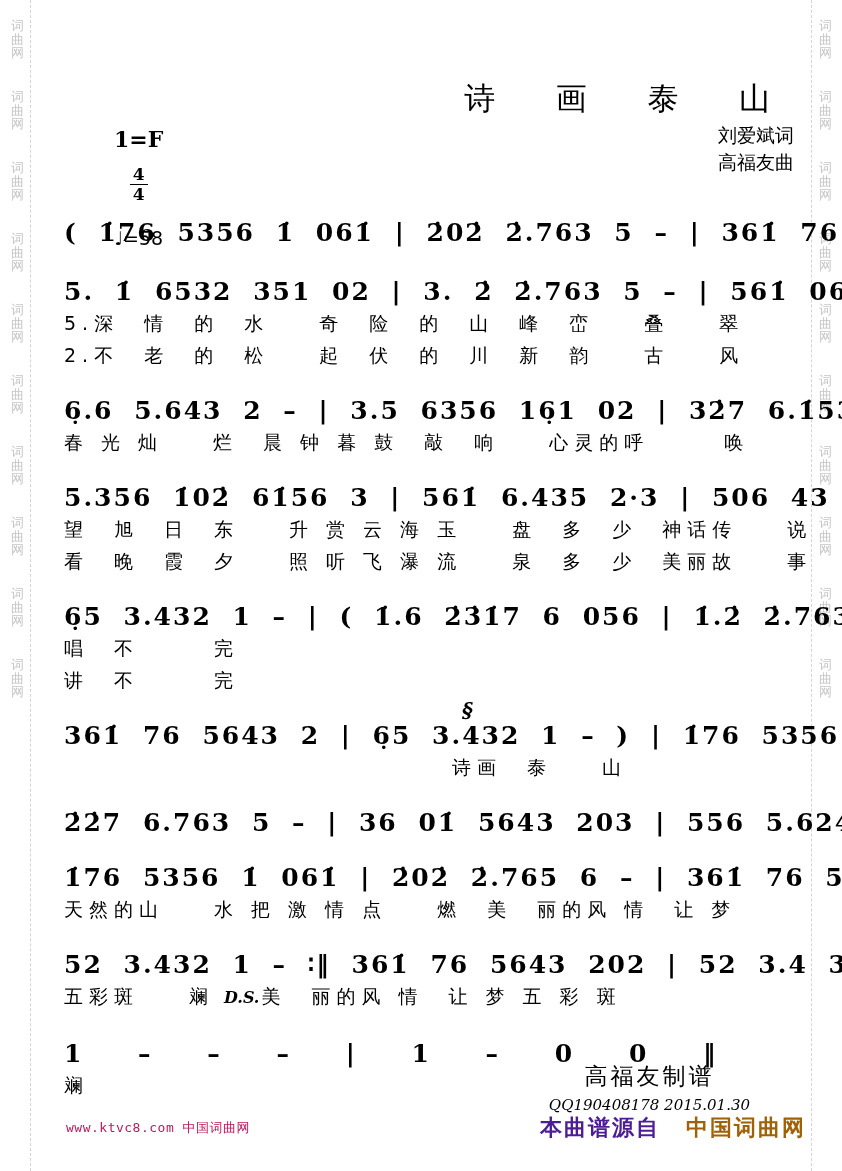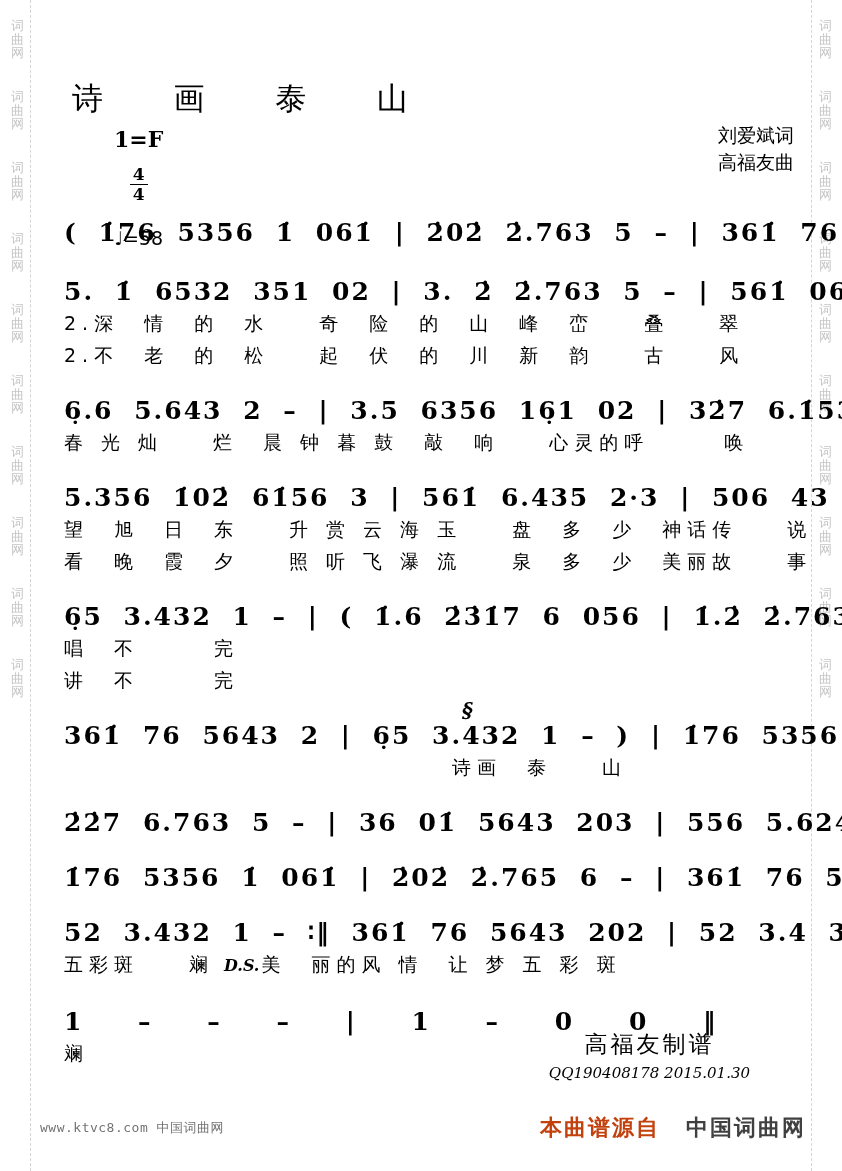--- a/index.html
+++ b/index.html
@@ -30,26 +30,26 @@
     border-left:1px dashed #d4d4d4;
   }
   .dash-left{left:30px;}
   .dash-right{right:30px;}
 
   
   .sheet{
     position:absolute;left:46px;right:46px;top:0;bottom:0;
   }
   .title{
-    text-align:left;
+    text-align:right;
     margin-top:78px;
     font-size:31px;
     letter-spacing:26px;
     text-indent:26px; 
-    font-family:Liberation Mono, monospace;
+    font-family:Liberation Sans, sans-serif;
   }
   .meta{
     position:relative;
     height:70px;
     margin-top:6px;
   }
   .keyblock{
     position:absolute;left:68px;top:0;
     font-family:"DejaVu Serif", serif;
     font-weight:bold;font-size:22px;
@@ -103,31 +103,31 @@
   }
   .credits{
     position:absolute;right:46px;top:22px;
     text-align:center;
   }
   .credits .c1{font-size:23px;letter-spacing:3px;}
   .credits .c2{font-family:"DejaVu Serif", serif;font-style:italic;font-size:15px;margin-top:4px;}
 
   
   .footer-left{
-    position:absolute;left:40px;bottom:34px;
+    position:absolute;left:66px;bottom:34px;
     font-family:"DejaVu Sans Mono", monospace;
-    font-size:13px;color:#737373;letter-spacing:0.5px;
+    font-size:13px;color:#be185d;letter-spacing:0.5px;
   }
   .footer-right{
     position:absolute;right:36px;bottom:28px;
     display:flex;align-items:center;gap:26px;
     font-weight:bold;font-size:22px;
   }
-  .src-black{color:#c2410c;letter-spacing:2px;}
-  .src-pink{color:#404040;letter-spacing:2px;}
+  .src-black{color:#4c1d95;letter-spacing:2px;}
+  .src-pink{color:#a16207;letter-spacing:2px;}
 </style>
 </head>
 <body>
 
 <div class="wm-strip wm-left">词曲网  词曲网  词曲网  词曲网  词曲网  词曲网  词曲网  词曲网  词曲网  词曲网</div>
 <div class="wm-dash dash-left"></div>
 <div class="wm-strip wm-right">词曲网  词曲网  词曲网  词曲网  词曲网  词曲网  词曲网  词曲网  词曲网  词曲网</div>
 <div class="wm-dash dash-right"></div>
 
 <div class="sheet">
@@ -152,21 +152,21 @@
   </div>
 
   <div class="score">
 
     <div class="system sys sys-intro">
       <div class="notes">( 1̇76 5356 1̇ 061̇ | 2̇02̇ 2̇.763 5 – | 361̇ 76 5643 2 | 52 3.432 1 – )</div>
     </div>
 
     <div class="system sys">
       <div class="notes">5. 1̇ 6532 351 02 | 3. 2̇ 2̇.763 5 – | 561̇ 065 1612 3</div>
-      <div class="lyr">2.深　情　的　水　　奇　险　的　山　峰　峦　　叠　　翠</div>
+      <div class="lyr">5.深　情　的　水　　奇　险　的　山　峰　峦　　叠　　翠</div>
       <div class="lyr">2.不　老　的　松　　起　伏　的　川　新　韵　　古　　风</div>
     </div>
 
     <div class="system sys">
       <div class="notes">6̣.6 5.643 2 – | 3.5 6356 16̣1 02 | 32̇7 6.1̇53 6 – |</div>
       <div class="lyr">春 光 灿　　烂　晨 钟 暮 鼓　敲　响　　心灵的呼　　　唤</div>
     </div>
 
     <div class="system sys">
       <div class="notes">5.356 1̇02̇ 61̇56 3 | 561̇ 6.435 2·3 | 506 43 2123 5 |</div>
@@ -185,20 +185,21 @@
       <div class="notes">361̇ 76 5643 2 | 6̣5 3.432 1 – ) | 1̇76 5356 1̇ 061̇ |</div>
       <div class="lyr lyr-indent">诗画　泰　　山</div>
     </div>
 
     <div class="system sys">
       <div class="notes">2̇2̇7 6.763 5 – | 36 01̇ 5643 203 | 556 5.624 3 – |</div>
     </div>
 
     <div class="system sys">
       <div class="notes">1̇76 5356 1̇ 061̇ | 2̇02̇ 2̇.765 6 – | 361̇ 76 5643 202 |</div>
+      <div class="lyr">天然的山　　水 把 激 情 点　　燃　美　丽的风 情　让 梦</div>
     </div>
 
     <div class="system sys">
       <div class="notes">52 3.432 1 – ∶‖ 361̇ 76 5643 202 | 52 3.4 32∨ |</div>
       <div class="lyr">
         <span>五彩斑　　斓</span><span class="ds">D.S.</span><span>美　丽的风 情　让 梦 五 彩 斑</span>
       </div>
     </div>
 
     <div class="system sys">

